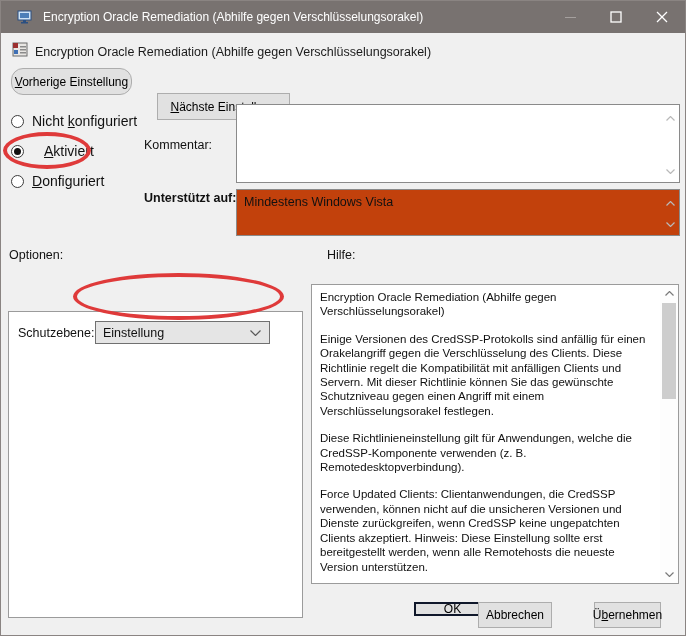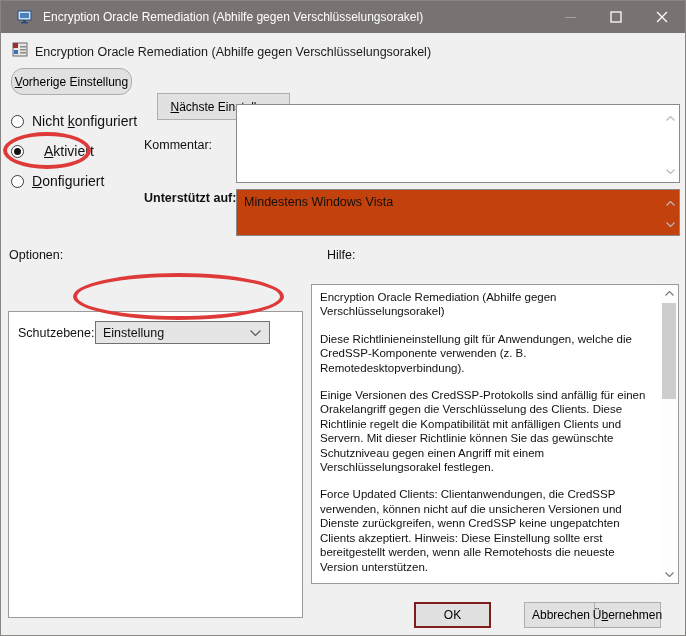--- a/index.html
+++ b/index.html
@@ -92,22 +92,22 @@
   }
   .help-text p { margin-bottom:13px; }
   .help-scrollbar {
     position:absolute; right:0; top:0; width:18px; height:100%;
     background:#fdfdfd;
   }
   .sb-btn { position:absolute; left:0; width:18px; height:17px; display:flex; align-items:center; justify-content:center; }
   .sb-up { top:0; } .sb-dn { bottom:0; }
   .sb-thumb { position:absolute; left:2px; top:18px; width:14px; height:96px; background:#cdcdcd; }
   
-  .btn-ok { left:413px; top:601px; width:77px; height:26px; border:2px solid #7f1d1d; }
-  .btn-cancel { left:523px; top:601px; width:74px; height:26px;text-align:right; }
+  .btn-ok { left:413px; top:601px; width:77px; height:14px; border:2px solid #0f172a; }
+  .btn-cancel { left:477px; top:601px; width:74px; height:26px;text-align:right; }
   .btn-apply { left:593px; top:601px; width:67px; height:26px; }
 </style>
 </head>
 <body>
 
 <div class="window">
 
   <div class="titlebar">
     <svg class="titlebar-icon" viewBox="0 0 16 16">
       <rect x="1" y="2" width="13" height="9" fill="#cfe3f5" stroke="#2b4f81" stroke-width="1"></rect>
@@ -204,22 +204,22 @@
         <svg width="11" height="6" viewBox="0 0 11 6">
             <polyline points="0.5,0.5 5.5,5.5 10.5,0.5" fill="none" stroke="#5a5a5a" stroke-width="1.2"></polyline>
           </svg>
       </span>
     </div>
   </div>
 
   <div class="help-panel">
     <div class="help-text">
       <p>Encryption Oracle Remediation (Abhilfe gegen Verschlüsselungsorakel)</p>
+      <p>Einige Versionen des CredSSP-Protokolls sind anfällig für einen Orakelangriff gegen die Verschlüsselung des Clients. Diese Richtlinie regelt die Kompatibilität mit anfälligen Clients und Servern. Mit dieser Richtlinie können Sie das gewünschte Schutzniveau gegen einen Angriff mit einem Verschlüsselungsorakel festlegen.</p>
       <p>Diese Richtlinieneinstellung gilt für Anwendungen, welche die CredSSP-Komponente verwenden (z. B. Remotedesktopverbindung).</p>
-      <p>Einige Versionen des CredSSP-Protokolls sind anfällig für einen Orakelangriff gegen die Verschlüsselung des Clients. Diese Richtlinie regelt die Kompatibilität mit anfälligen Clients und Servern. Mit dieser Richtlinie können Sie das gewünschte Schutzniveau gegen einen Angriff mit einem Verschlüsselungsorakel festlegen.</p>
       <p>Force Updated Clients: Clientanwendungen, die CredSSP verwenden, können nicht auf die unsicheren Versionen und Dienste zurückgreifen, wenn CredSSP keine ungepatchten Clients akzeptiert. Hinweis: Diese Einstellung sollte erst bereitgestellt werden, wenn alle Remotehosts die neueste Version unterstützen.</p>
     </div>
     <div class="help-scrollbar">
       <div class="sb-btn sb-up">
         <svg width="9" height="5" viewBox="0 0 9 5">
             <polyline points="0.5,4.5 4.5,0.5 8.5,4.5" fill="none" stroke="#7a7a7a" stroke-width="1.2"></polyline>
           </svg>
       </div>
       <div class="sb-thumb"></div>
       <div class="sb-btn sb-dn">

